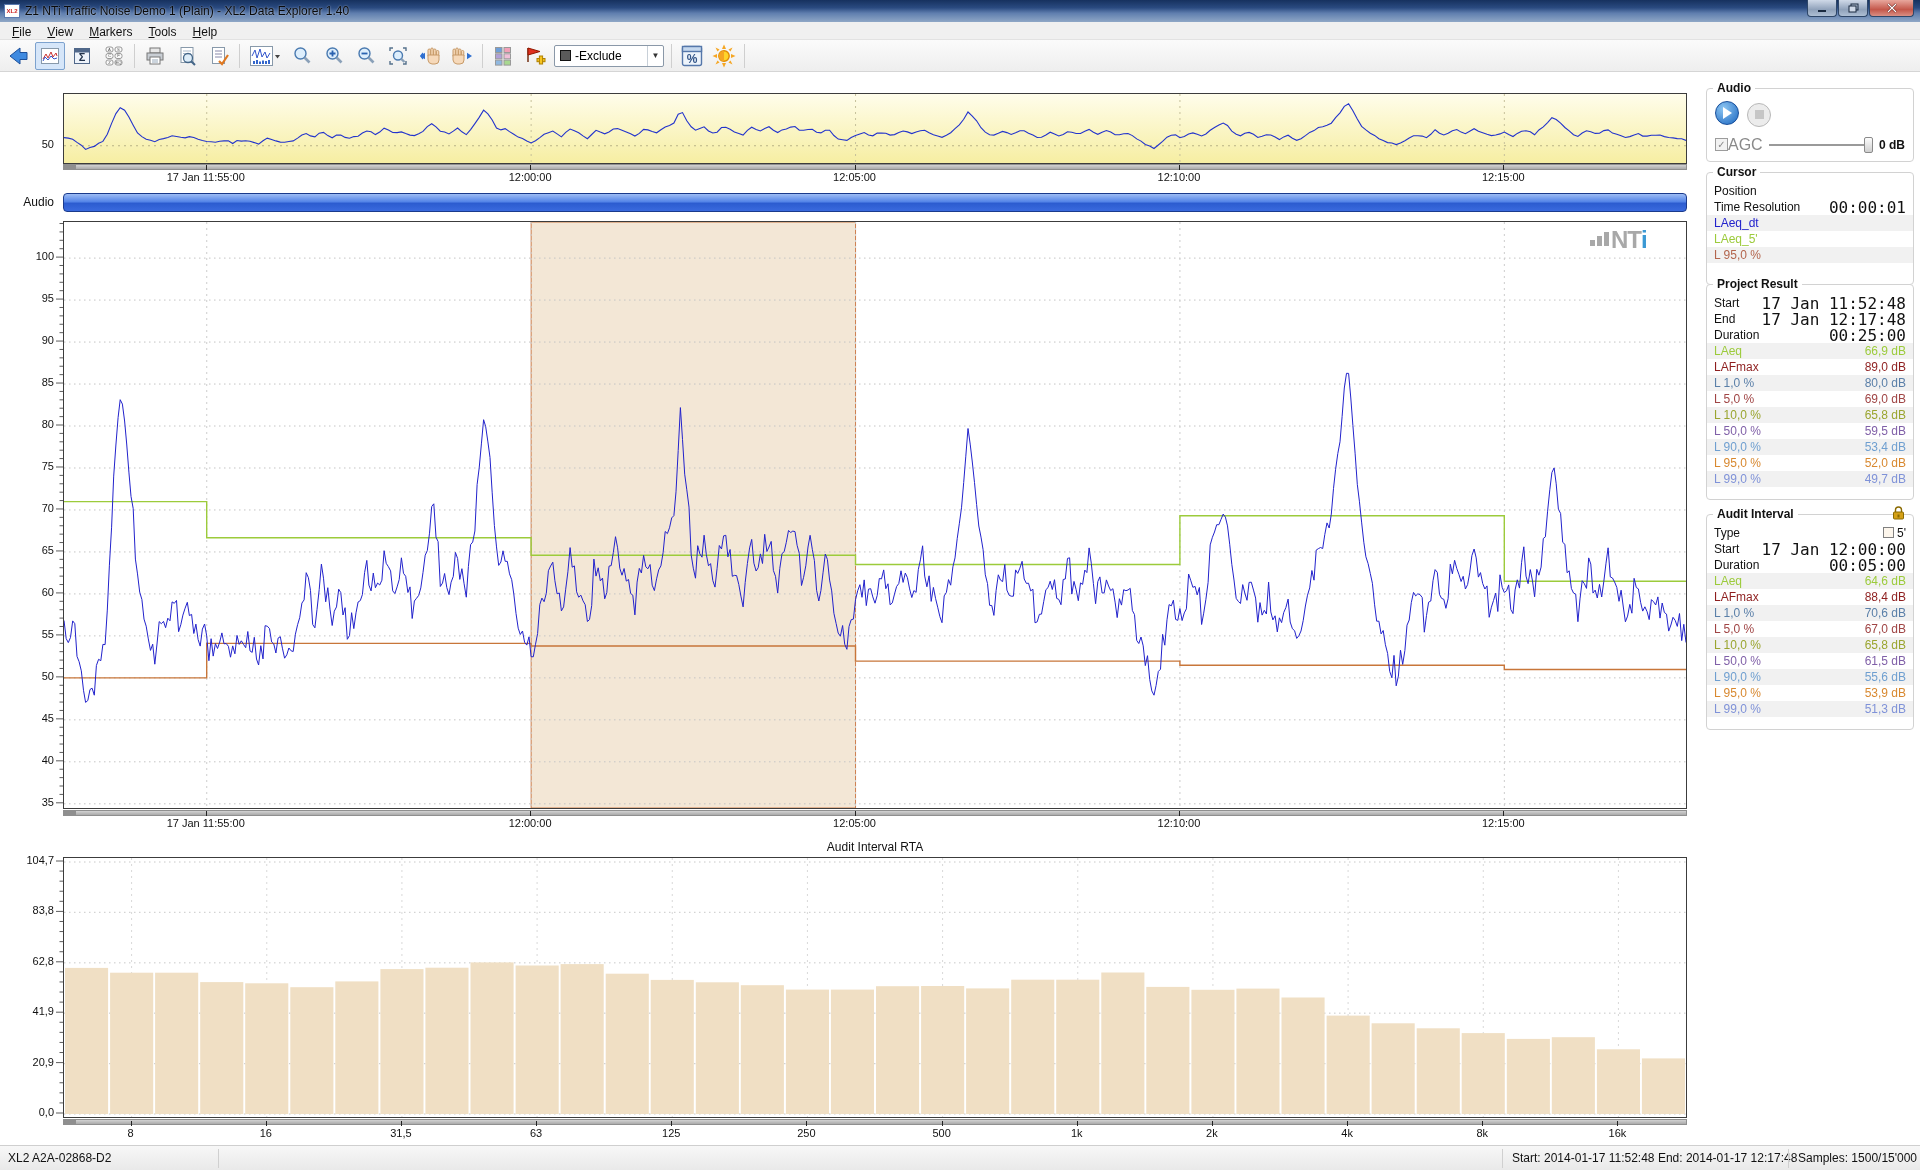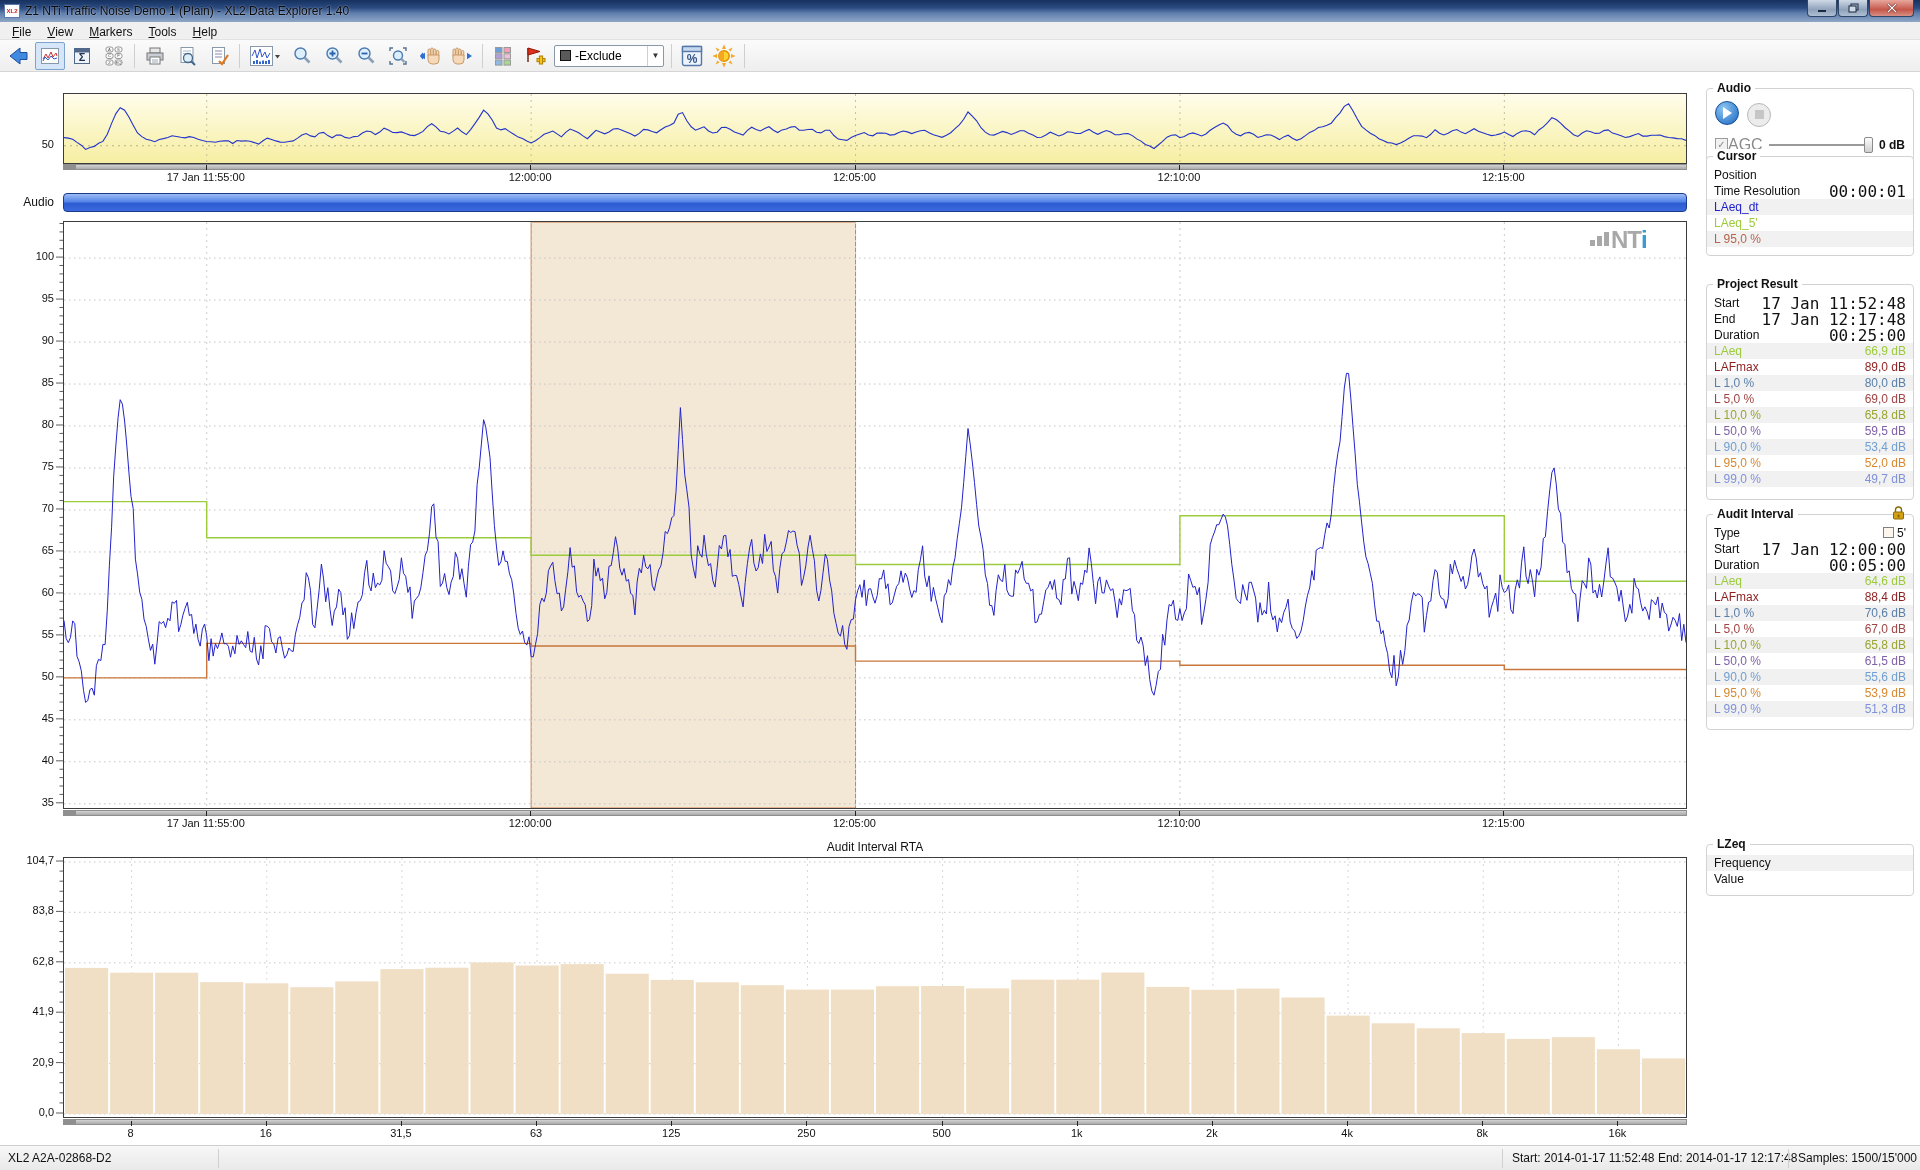--- a/index.html
+++ b/index.html
@@ -648,21 +648,21 @@
             <span id="agcChk">✓</span>
             <span id="agcLbl">AGC</span>
             <span id="agcTrack">
                 <span id="agcHandle"></span>
               </span>
             <span id="gainLbl">0 dB</span>
           </div>
         </div>
       </div>
 
-      <div class="group" id="g-cursor" style="top:84px;height:100px">
+      <div class="group" id="g-cursor" style="top:100px;height:113px">
         <span class="gtitle">Cursor</span>
         <div class="rows" id="rows-cursor">
             <div class="prow">
               <span>Position</span>
               <span></span>
             </div>
             <div class="prow">
               <span>Time Resolution</span>
               <span class="mono">00:00:01</span>
             </div>
@@ -789,33 +789,20 @@
               <span style="color: rgb(216, 136, 47);">L 95,0 %</span>
               <span style="color: rgb(216, 136, 47);">53,9 dB</span>
             </div>
             <div class="prow striped">
               <span style="color: rgb(127, 146, 216);">L 99,0 %</span>
               <span style="color: rgb(127, 146, 216);">51,3 dB</span>
             </div>
           </div>
       </div>
 
-      <div class="group" id="g-lzeq" style="top:772px;height:52px">
-        <span class="gtitle">LZeq</span>
-        <div class="rows" id="rows-lzeq">
-            <div class="prow striped">
-              <span>Frequency</span>
-              <span></span>
-            </div>
-            <div class="prow">
-              <span>Value</span>
-              <span></span>
-            </div>
-          </div>
-      </div>
     </div>
   </div>
 
   <div id="statusbar">
     <div class="seg" style="left:8px">XL2 A2A-02868-D2</div>
     <div class="sdiv" style="left:218px"></div>
     <div class="sdiv" style="left:1502px"></div>
     <div class="seg" style="left:1512px">Start: 2014-01-17 11:52:48 End: 2014-01-17 12:17:48</div>
     <div class="sdiv" style="left:1788px"></div>
     <div class="seg" style="left:1798px">Samples: 1500/15'000</div>

